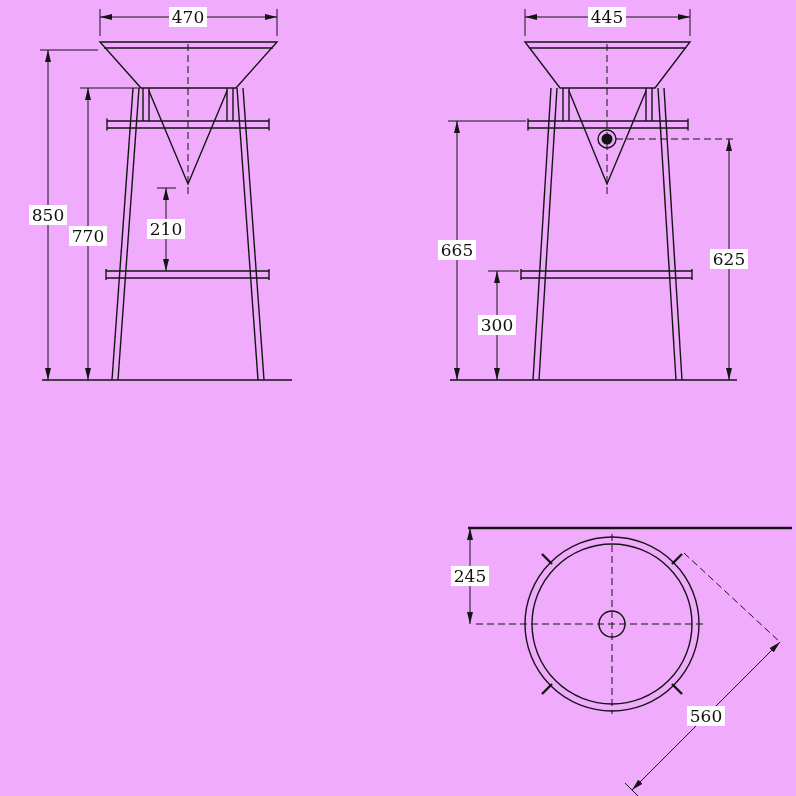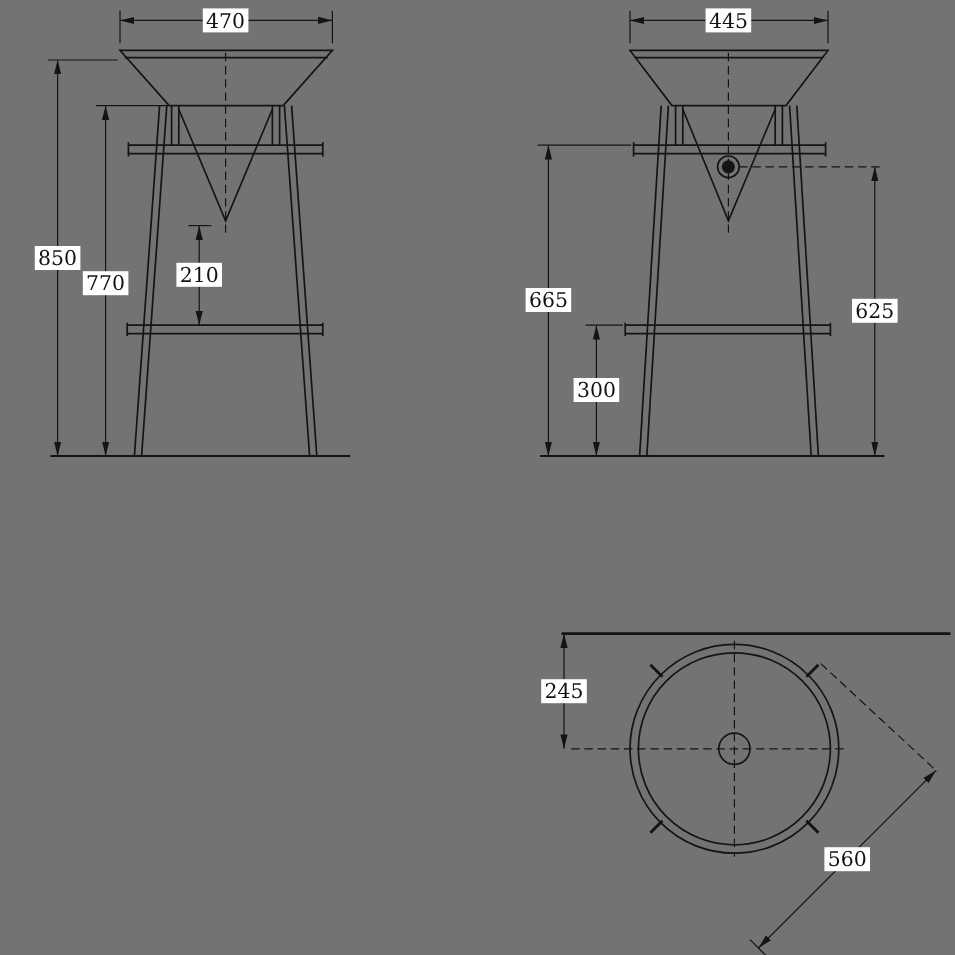--- a/index.html
+++ b/index.html
@@ -1,16 +1,16 @@
 <!DOCTYPE html>
 <html><head>
 <meta charset="utf-8">
 <style>
   html,body{margin:0;padding:0;background:#ffffff;}
-  .canvas{position:relative;width:796px;height:796px;background:#737373;overflow:hidden;}
+  .canvas{position:relative;width:796px;height:796px;background:#f0abfc;overflow:hidden;}
   svg{display:block;}
   .ol{stroke:#141414;stroke-width:1.4;fill:none;}
   .tl{stroke:#141414;stroke-width:1;fill:none;}
   .fl{stroke:#141414;stroke-width:1.7;}
   .wl{stroke:#141414;stroke-width:2.4;}
   .lug{stroke:#141414;stroke-width:2.4;}
   .dash{stroke-dasharray:7 4;}
   .mask{fill:#ffffff;stroke:none;}
   .dim-text{font:17px "DejaVu Serif","Liberation Serif",serif;fill:#111111;text-anchor:middle;}
 </style>

